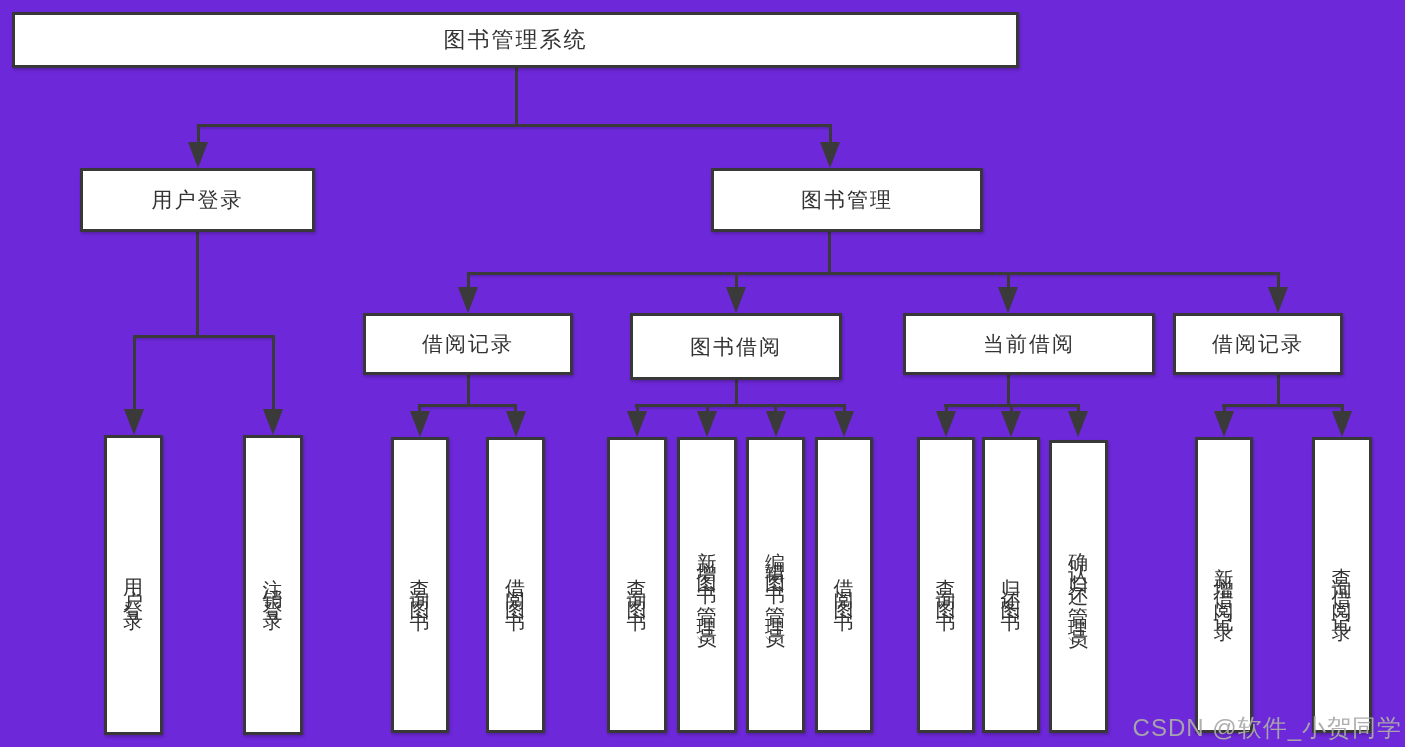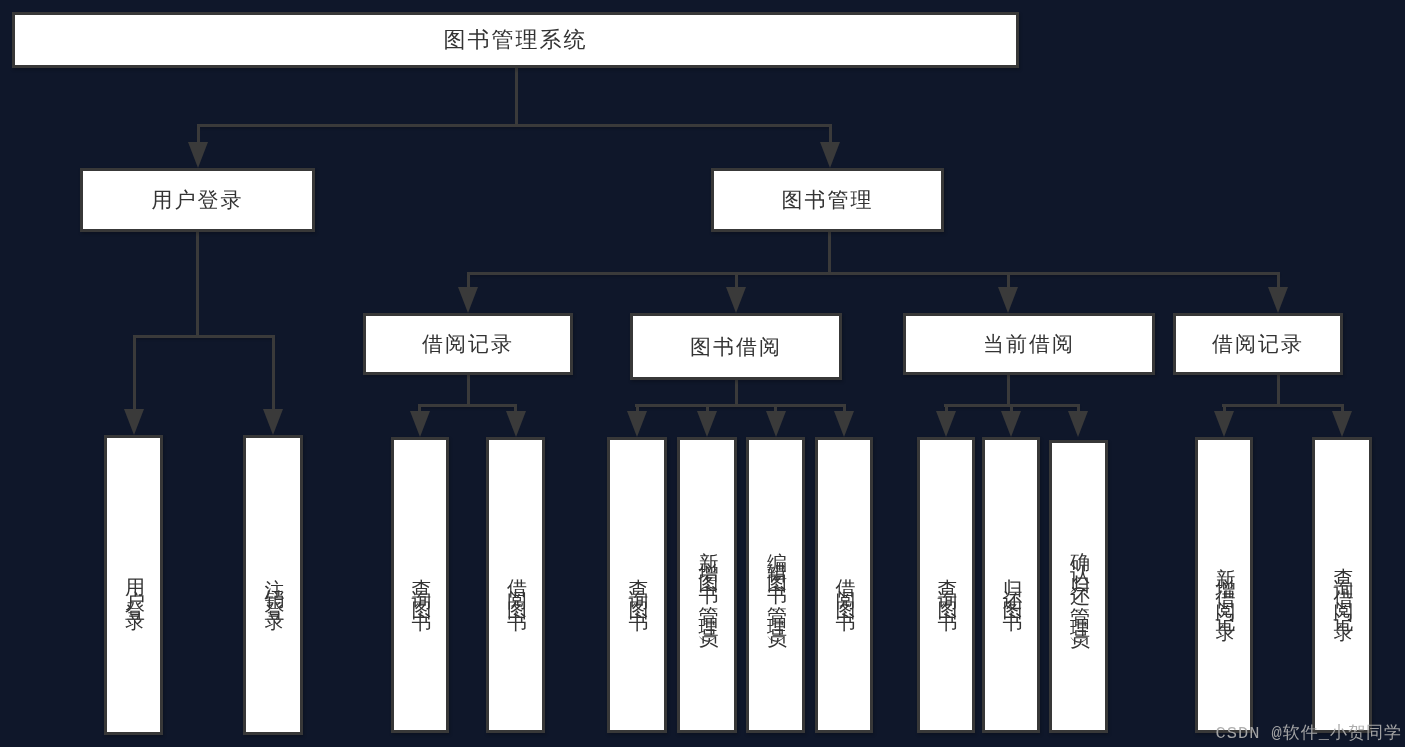--- a/index.html
+++ b/index.html
@@ -1,37 +1,37 @@
 <!DOCTYPE html>
 <html><head>
 <meta charset="utf-8">
 <style>
   * { margin:0; padding:0; box-sizing:border-box; }
   html,body { background:#fff; }
   .canvas{
-    position:relative; width:1405px; height:747px; background:#0f172a;
-    font-family:Liberation Mono, monospace;
+    position:relative; width:1405px; height:747px; background:#6d28d9;
+    font-family:Liberation Sans, sans-serif;
     color:#333333; overflow:hidden;
   }
   
   .vline{ position:absolute; width:3px; background:#3a3a3a; }
   .hline{ position:absolute; height:3px; background:#3a3a3a; box-shadow:0 2px 2px rgba(0,0,0,0.15); }
   .arrow{ position:absolute; width:0; height:0;
           border-left:10px solid transparent; border-right:10px solid transparent;
           border-top:26px solid #3a3a3a; }
   
   .nbox{ position:absolute; background:#ffffff; border:3px solid #383838;
          box-shadow:1px 2px 3px rgba(0,0,0,0.22);
          display:flex; align-items:center; justify-content:center; }
   .hbox .lbl{ font-size:21px; letter-spacing:2px; color:#333; white-space:nowrap; }
   .root .lbl{ font-size:22px; }
   .tall{ width:59px; height:296px; }
   .tall .lbl{ writing-mode:vertical-rl; text-orientation:mixed;
               font-size:20px; letter-spacing:11px; color:#333; line-height:1; }
-  .watermark{ position:absolute; right:3px; bottom:3px; font-size:17px;
+  .watermark{ position:absolute; right:3px; bottom:3px; font-size:24px;
               color:rgba(170,170,170,0.95); letter-spacing:1px; z-index:50; white-space:nowrap; }
 </style>
 </head>
 <body>
 
 <div class="canvas">
 
   <div class="vline" style="left:515px;top:68px;height:58px"></div>
   <div class="hline" style="left:197px;top:124px;width:634px"></div>
   <div class="vline" style="left:197px;top:124px;height:20px"></div>
@@ -91,21 +91,21 @@
   <div class="vline" style="left:1341px;top:404px;height:10px"></div>
   <div class="arrow" style="left:1332px;top:411px"></div>
 
   <div class="nbox hbox root" style="left:12px;top:12px;width:1007px;height:56px">
     <span class="lbl">图书管理系统</span>
   </div>
 
   <div class="nbox hbox" style="left:80px;top:168px;width:235px;height:64px">
     <span class="lbl">用户登录</span>
   </div>
-  <div class="nbox hbox" style="left:711px;top:168px;width:233px;height:64px">
+  <div class="nbox hbox" style="left:711px;top:168px;width:272px;height:64px">
     <span class="lbl">图书管理</span>
   </div>
 
   <div class="nbox hbox" style="left:363px;top:313px;width:210px;height:62px">
     <span class="lbl">借阅记录</span>
   </div>
   <div class="nbox hbox" style="left:630px;top:313px;width:212px;height:67px">
     <span class="lbl">图书借阅</span>
   </div>
   <div class="nbox hbox" style="left:903px;top:313px;width:252px;height:62px">

